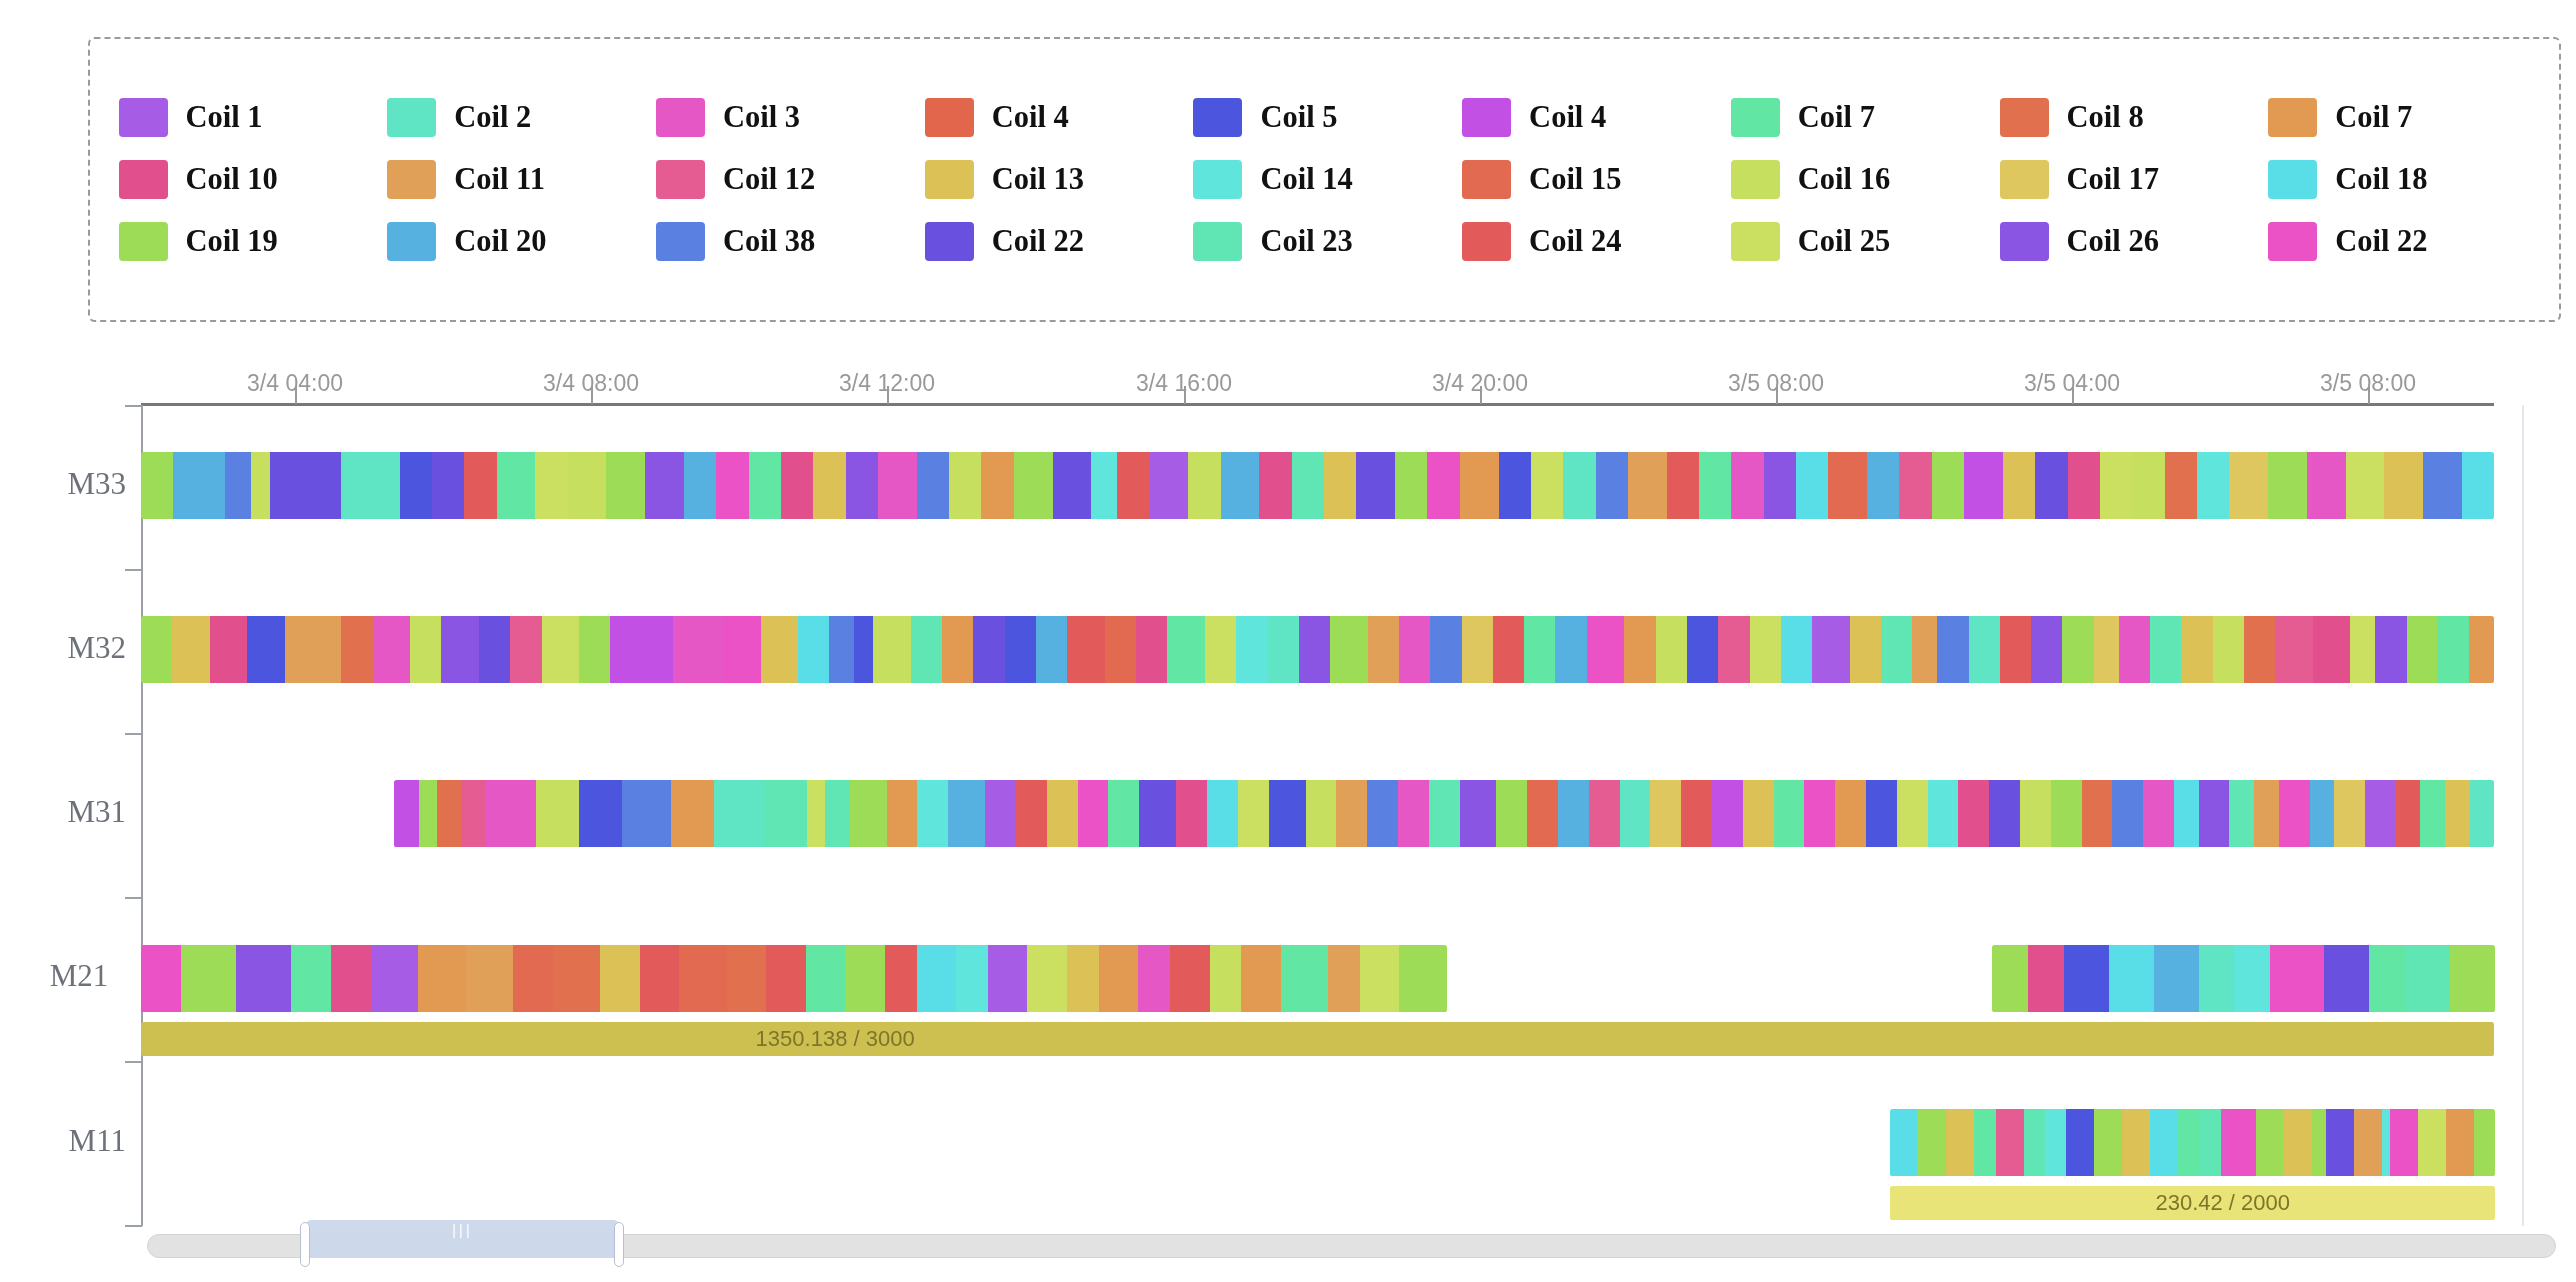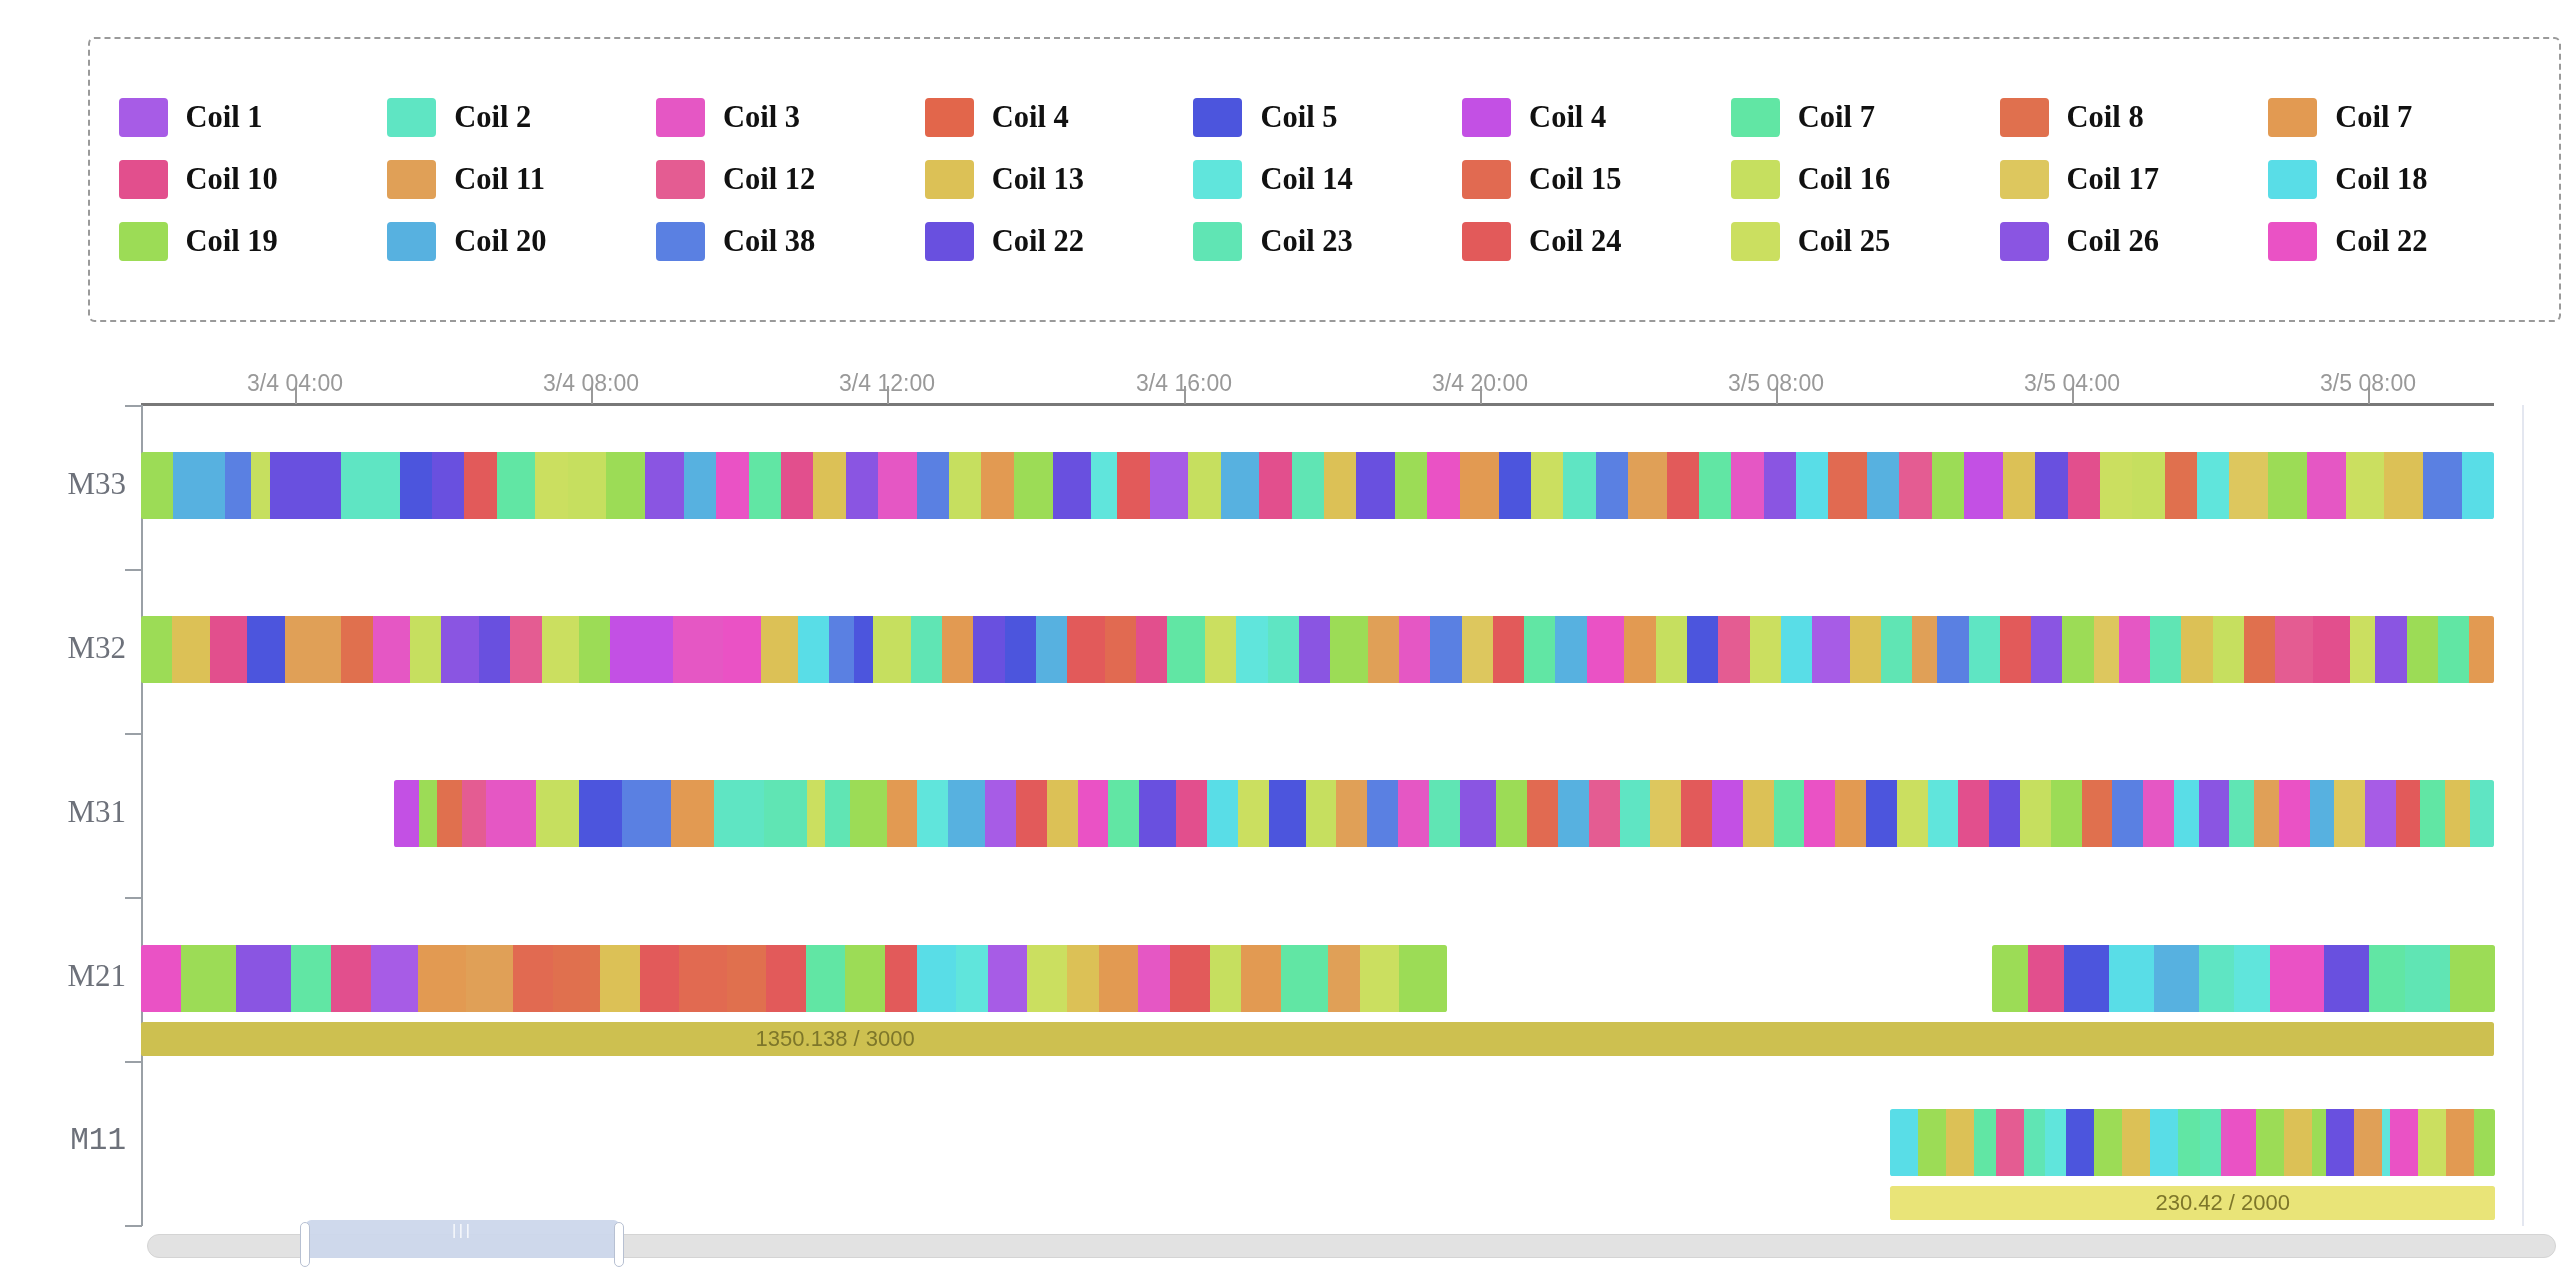--- a/index.html
+++ b/index.html
@@ -392,21 +392,21 @@
         <div class="seg" style="background: rgb(224, 160, 87); flex-grow: 4;"></div>
         <div class="seg" style="background: rgb(234, 82, 197); flex-grow: 5;"></div>
         <div class="seg" style="background: rgb(87, 177, 224); flex-grow: 4;"></div>
         <div class="seg" style="background: rgb(221, 199, 94); flex-grow: 5;"></div>
         <div class="seg" style="background: rgb(167, 92, 230); flex-grow: 5;"></div>
         <div class="seg" style="background: rgb(226, 90, 90); flex-grow: 4;"></div>
         <div class="seg" style="background: rgb(97, 230, 164); flex-grow: 4;"></div>
         <div class="seg" style="background: rgb(220, 193, 86); flex-grow: 4;"></div>
         <div class="seg" style="background: rgb(95, 229, 195); flex-grow: 4;"></div>
       </div>
-      <div class="machine-label" style="left: 0px; top: 958px;">M21</div>
+      <div class="machine-label" style="left: 16px; top: 958px; text-align: center;">M21</div>
       <div class="bar" style="left: 141px; top: 945px; width: 1306px;">
         <div class="seg" style="background: rgb(234, 82, 197); flex-grow: 5;"></div>
         <div class="seg" style="background: rgb(156, 220, 86); flex-grow: 7;"></div>
         <div class="seg" style="background: rgb(138, 85, 226); flex-grow: 7;"></div>
         <div class="seg" style="background: rgb(97, 230, 164); flex-grow: 5;"></div>
         <div class="seg" style="background: rgb(226, 79, 141); flex-grow: 5;"></div>
         <div class="seg" style="background: rgb(167, 92, 230); flex-grow: 6;"></div>
         <div class="seg" style="background: rgb(226, 154, 82); flex-grow: 6;"></div>
         <div class="seg" style="background: rgb(224, 160, 87); flex-grow: 6;"></div>
         <div class="seg" style="background: rgb(225, 106, 81); flex-grow: 5;"></div>
@@ -444,21 +444,21 @@
         <div class="seg" style="background: rgb(96, 229, 220); flex-grow: 4;"></div>
         <div class="seg" style="background: rgb(234, 82, 197); flex-grow: 6;"></div>
         <div class="seg" style="background: rgb(105, 80, 223); flex-grow: 5;"></div>
         <div class="seg" style="background: rgb(97, 230, 164); flex-grow: 4;"></div>
         <div class="seg" style="background: rgb(96, 229, 180); flex-grow: 5;"></div>
         <div class="seg" style="background: rgb(156, 220, 86); flex-grow: 5;"></div>
       </div>
       <div class="progress" style="left: 141px; top: 1022px; width: 2353px; background: rgb(205, 192, 80);">
         <div class="progress-text" style="color: rgb(125, 118, 42); width: 59%; text-align: center;">1350.138 / 3000</div>
       </div>
-      <div class="machine-label" style="left: 0px; top: 1123px; font-family: Liberation Mono, monospace;">M11</div>
+      <div class="machine-label" style="left: 0px; top: 1123px;">M11</div>
       <div class="bar" style="left: 1890px; top: 1109px; width: 605px;">
         <div class="seg" style="background: rgb(89, 221, 231); flex-grow: 4;"></div>
         <div class="seg" style="background: rgb(156, 220, 86); flex-grow: 4;"></div>
         <div class="seg" style="background: rgb(220, 193, 86); flex-grow: 4;"></div>
         <div class="seg" style="background: rgb(97, 230, 164); flex-grow: 3;"></div>
         <div class="seg" style="background: rgb(228, 92, 146); flex-grow: 4;"></div>
         <div class="seg" style="background: rgb(96, 229, 180); flex-grow: 3;"></div>
         <div class="seg" style="background: rgb(96, 229, 220); flex-grow: 3;"></div>
         <div class="seg" style="background: rgb(76, 85, 221); flex-grow: 4;"></div>
         <div class="seg" style="background: rgb(156, 220, 86); flex-grow: 4;"></div>

